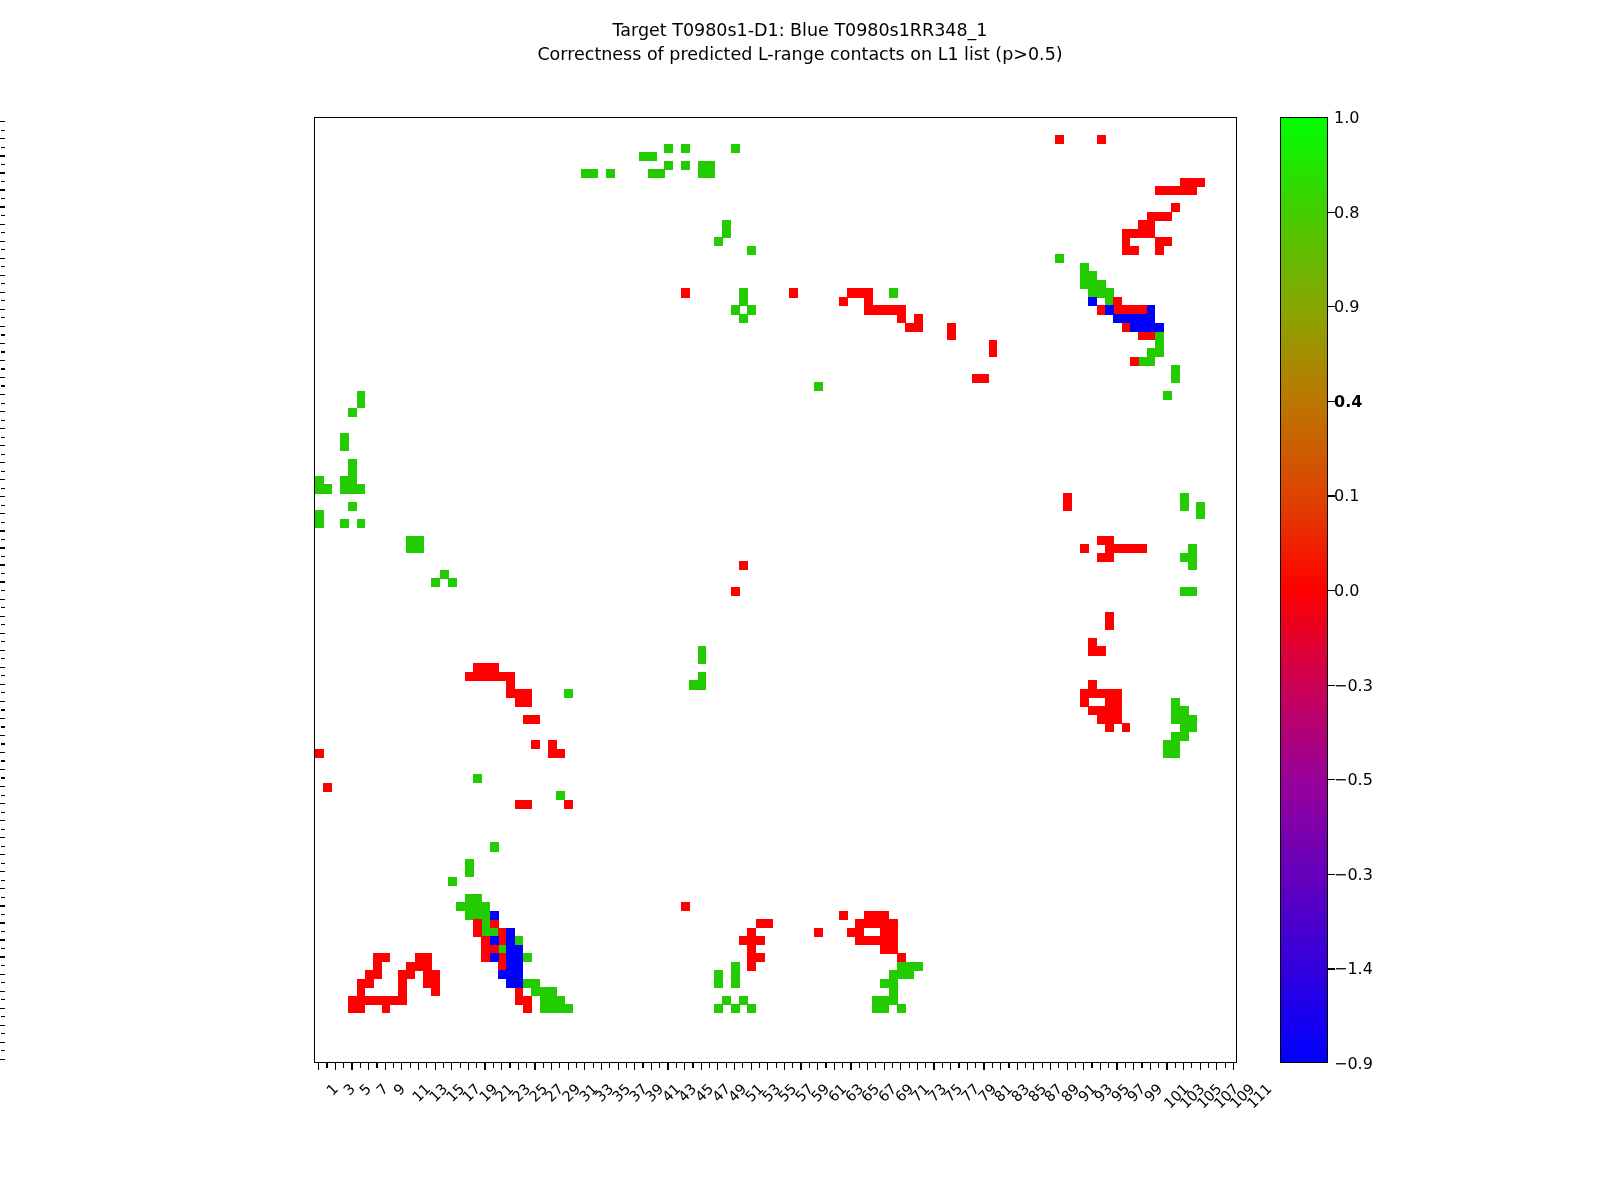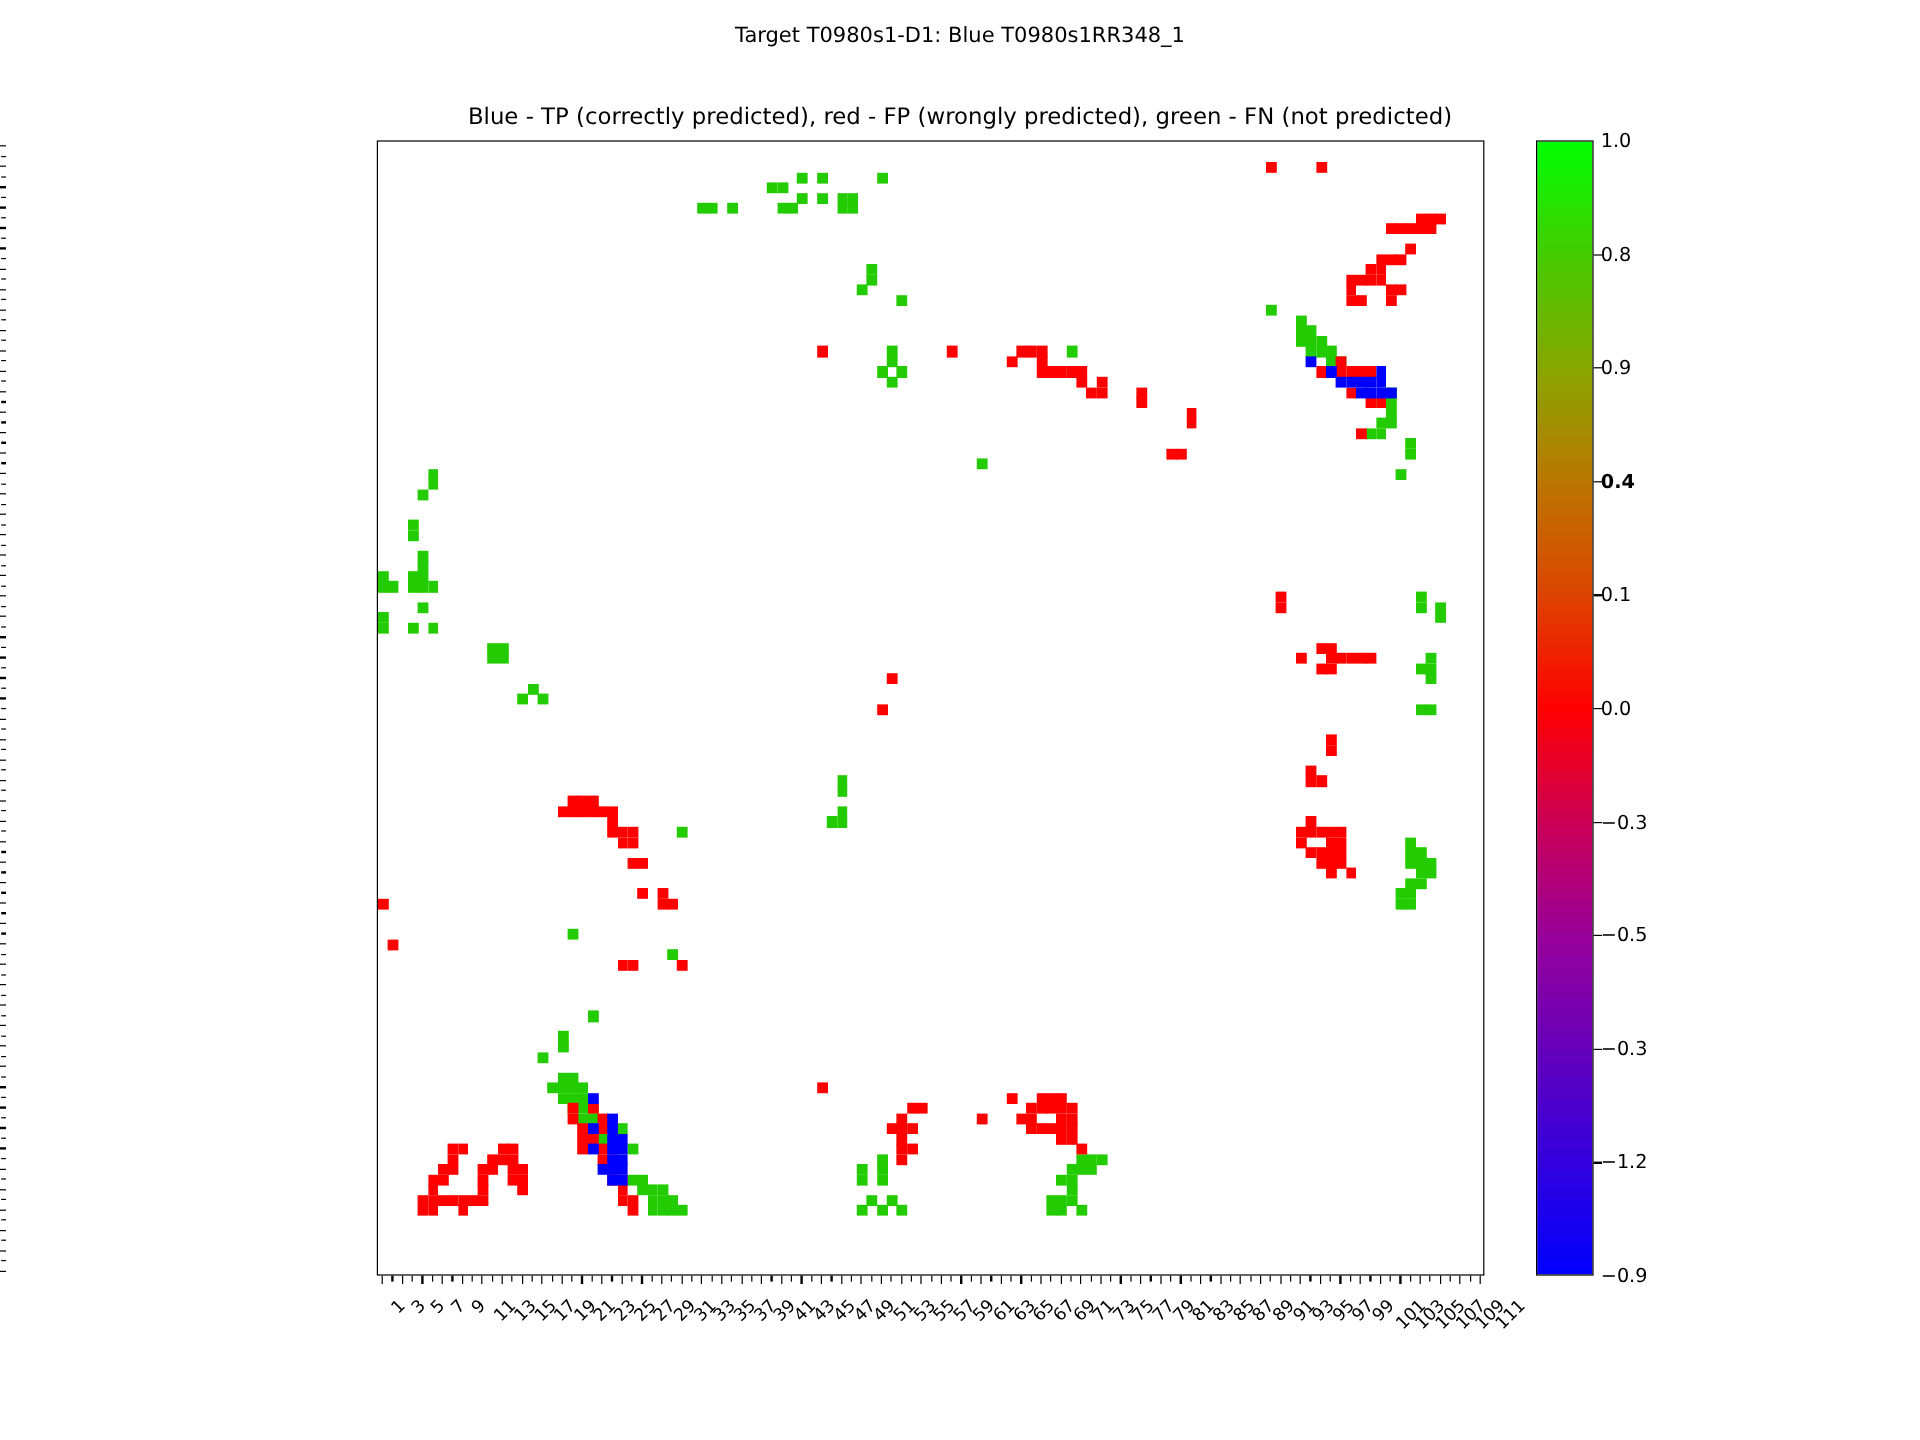--- a/index.html
+++ b/index.html
@@ -50,25 +50,23 @@
           font-size:16px;white-space:nowrap;}
   .cbtickmark{position:absolute;left:1328px;width:7px;height:1.2px;background:#000;}
 </style>
 </head>
 <body>
 
 <div id="fig">
 
   <div class="title-block">
     <div class="title-line">Target T0980s1-D1: Blue T0980s1RR348_1</div>
+    <div class="title-line">Correctness of predicted L-range contacts on L1 list (p&gt;0.5)</div>
   </div>
 
-  <div class="subtitle-block">
-    <div class="subtitle-line">Blue - TP (correctly predicted), red - FP (wrongly predicted), green - FN (not predicted)</div>
-  </div>
 
   <div id="yaxis">
       <div class="ytickmark" style="top: 4.26126px;"></div>
       <div class="ytickmark minor" style="top: 12.7838px;"></div>
       <div class="ytickmark" style="top: 21.3063px;"></div>
       <div class="ytickmark minor" style="top: 29.8288px;"></div>
       <div class="ytickmark" style="top: 38.3514px;"></div>
       <div class="ytickmark minor" style="top: 46.8739px;"></div>
       <div class="ytickmark" style="top: 55.3964px;"></div>
       <div class="ytickmark minor" style="top: 63.9189px;"></div>
@@ -765,17 +763,17 @@
       <div class="cbtick" style="top: 495.4px;">0.1</div>
       <div class="cbtickmark" style="top: 590px;"></div>
       <div class="cbtick" style="top: 590px;">0.0</div>
       <div class="cbtickmark" style="top: 684.6px;"></div>
       <div class="cbtick" style="top: 684.6px;">−0.3</div>
       <div class="cbtickmark" style="top: 779.2px;"></div>
       <div class="cbtick" style="top: 779.2px;">−0.5</div>
       <div class="cbtickmark" style="top: 873.8px;"></div>
       <div class="cbtick" style="top: 873.8px;">−0.3</div>
       <div class="cbtickmark" style="top: 968.4px;"></div>
-      <div class="cbtick" style="top: 968.4px;">−1.2</div>
+      <div class="cbtick" style="top: 968.4px;">−1.4</div>
       <div class="cbtick" style="top: 1063px;">−0.9</div>
     </div>
 
 </div>
 
 </body></html>

